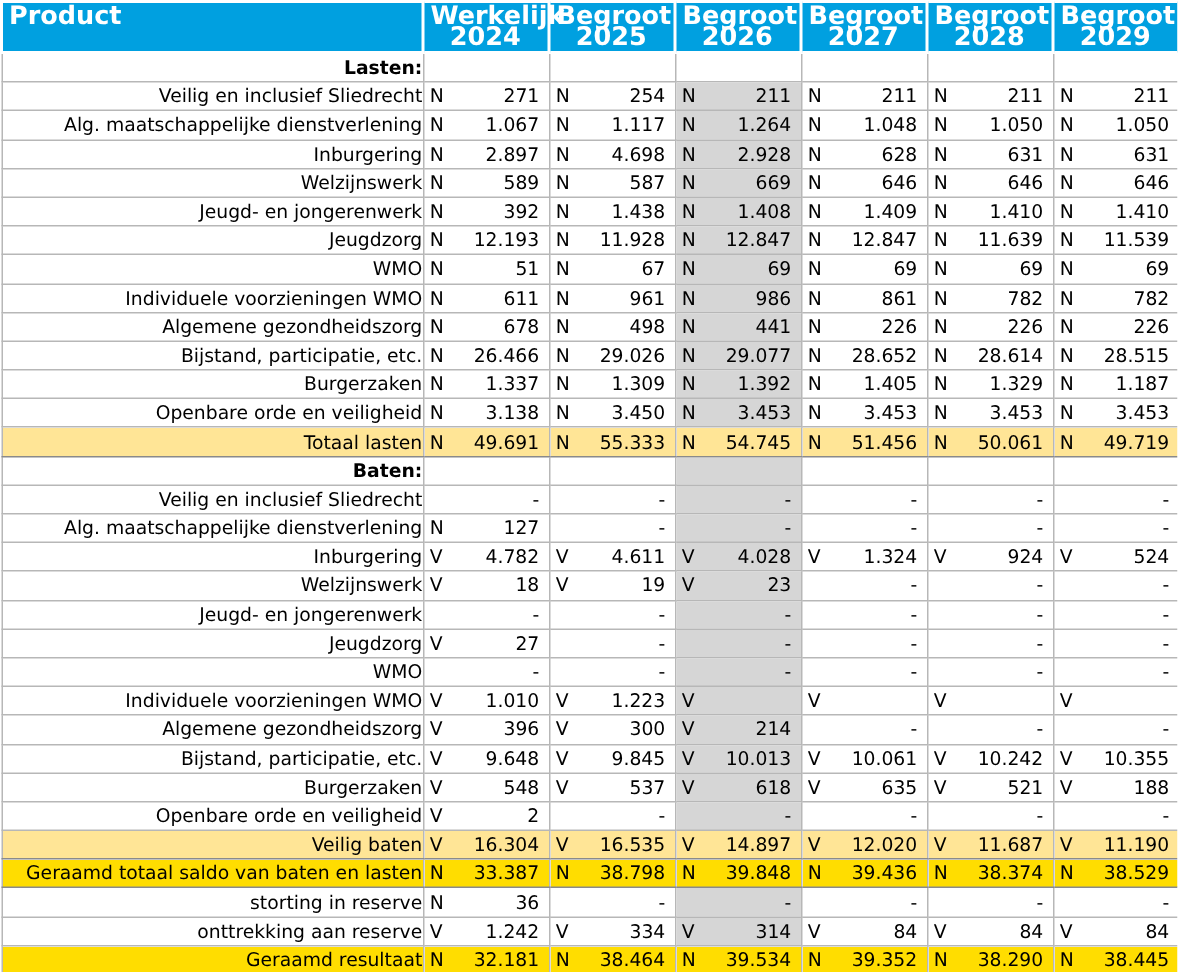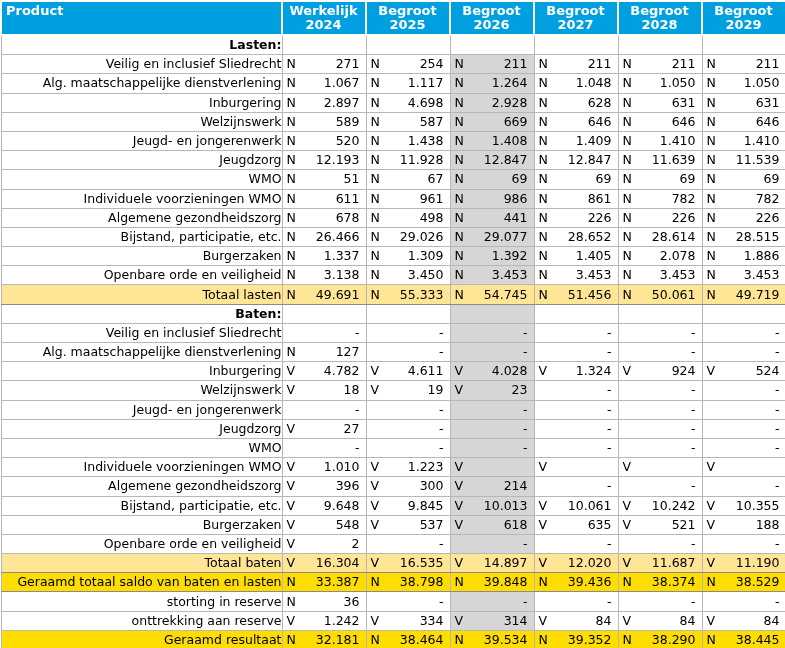--- a/index.html
+++ b/index.html
@@ -4,21 +4,21 @@
 <style>
   :root{
     --header-bg:#00A0E0; --header-text:#ffffff; --grid:#b7b7b7; --grid-dark:#8a8a8a;
     --pale-yellow:#FFE596; --bright-yellow:#FFDD00; --shade:#D6D6D6; --text:#000000;
   }
   html,body{margin:0;padding:0;background:#ffffff;}
   .sheet{width:785px;height:648px;overflow:hidden;background:#fff;
          font-family:"DejaVu Sans","Liberation Sans",sans-serif;color:var(--text);}
   table{border-collapse:collapse;table-layout:fixed;width:785px;}
   col.c-product{width:281px;} col.c-year{width:84px;}
-  th{background:var(--header-bg);color:var(--header-text);font-weight:bold;font-size:13px;
+  th{background:var(--header-bg);color:var(--header-text);font-weight:bold;font-size:17px;
      border:2px solid #ffffff;vertical-align:top;padding:2px 5px 1px 4px;line-height:14px;height:29px;}
   th.h-year{text-align:center;}
   th.h-product{text-align:left;}
   td{border:1px solid var(--grid);font-size:12.5px;line-height:14px;padding:0;vertical-align:middle;
      height:18.2px;overflow:hidden;white-space:nowrap;}
   td.product{padding-left:4px;text-align:right;}
   td.year .cell{display:flex;justify-content:space-between;align-items:center;}
   td.year .sign{padding-left:4px;}
   td.year .val{padding-right:6px;text-align:right;flex:1;}
   tr{height:19.2px;}
@@ -264,21 +264,21 @@
       <span class="sign">N</span>
       <span class="val">646</span>
     </div>
   </td>
         </tr>
         <tr class="data">
     <td class="product">Jeugd- en jongerenwerk</td>
   <td class="year">
     <div class="cell">
       <span class="sign">N</span>
-      <span class="val">520</span>
+      <span class="val">392</span>
     </div>
   </td>
           <td class="year">
     <div class="cell">
       <span class="sign">N</span>
       <span class="val">1.438</span>
     </div>
   </td>
           <td class="year shade">
     <div class="cell">
@@ -522,27 +522,27 @@
   </td>
           <td class="year">
     <div class="cell">
       <span class="sign">N</span>
       <span class="val">1.405</span>
     </div>
   </td>
           <td class="year">
     <div class="cell">
       <span class="sign">N</span>
-      <span class="val">2.078</span>
-    </div>
-  </td>
-          <td class="year">
-    <div class="cell">
-      <span class="sign">N</span>
-      <span class="val">1.886</span>
+      <span class="val">1.329</span>
+    </div>
+  </td>
+          <td class="year">
+    <div class="cell">
+      <span class="sign">N</span>
+      <span class="val">1.187</span>
     </div>
   </td>
         </tr>
         <tr class="data">
     <td class="product">Openbare orde en veiligheid</td>
   <td class="year">
     <div class="cell">
       <span class="sign">N</span>
       <span class="val">3.138</span>
     </div>
@@ -1118,21 +1118,21 @@
     </div>
   </td>
           <td class="year">
     <div class="cell">
       <span class="sign"></span>
       <span class="val">-</span>
     </div>
   </td>
         </tr>
         <tr class="subtotal">
-    <td class="product">Totaal baten</td>
+    <td class="product">Veilig baten</td>
   <td class="year">
     <div class="cell">
       <span class="sign">V</span>
       <span class="val">16.304</span>
     </div>
   </td>
           <td class="year">
     <div class="cell">
       <span class="sign">V</span>
       <span class="val">16.535</span>

